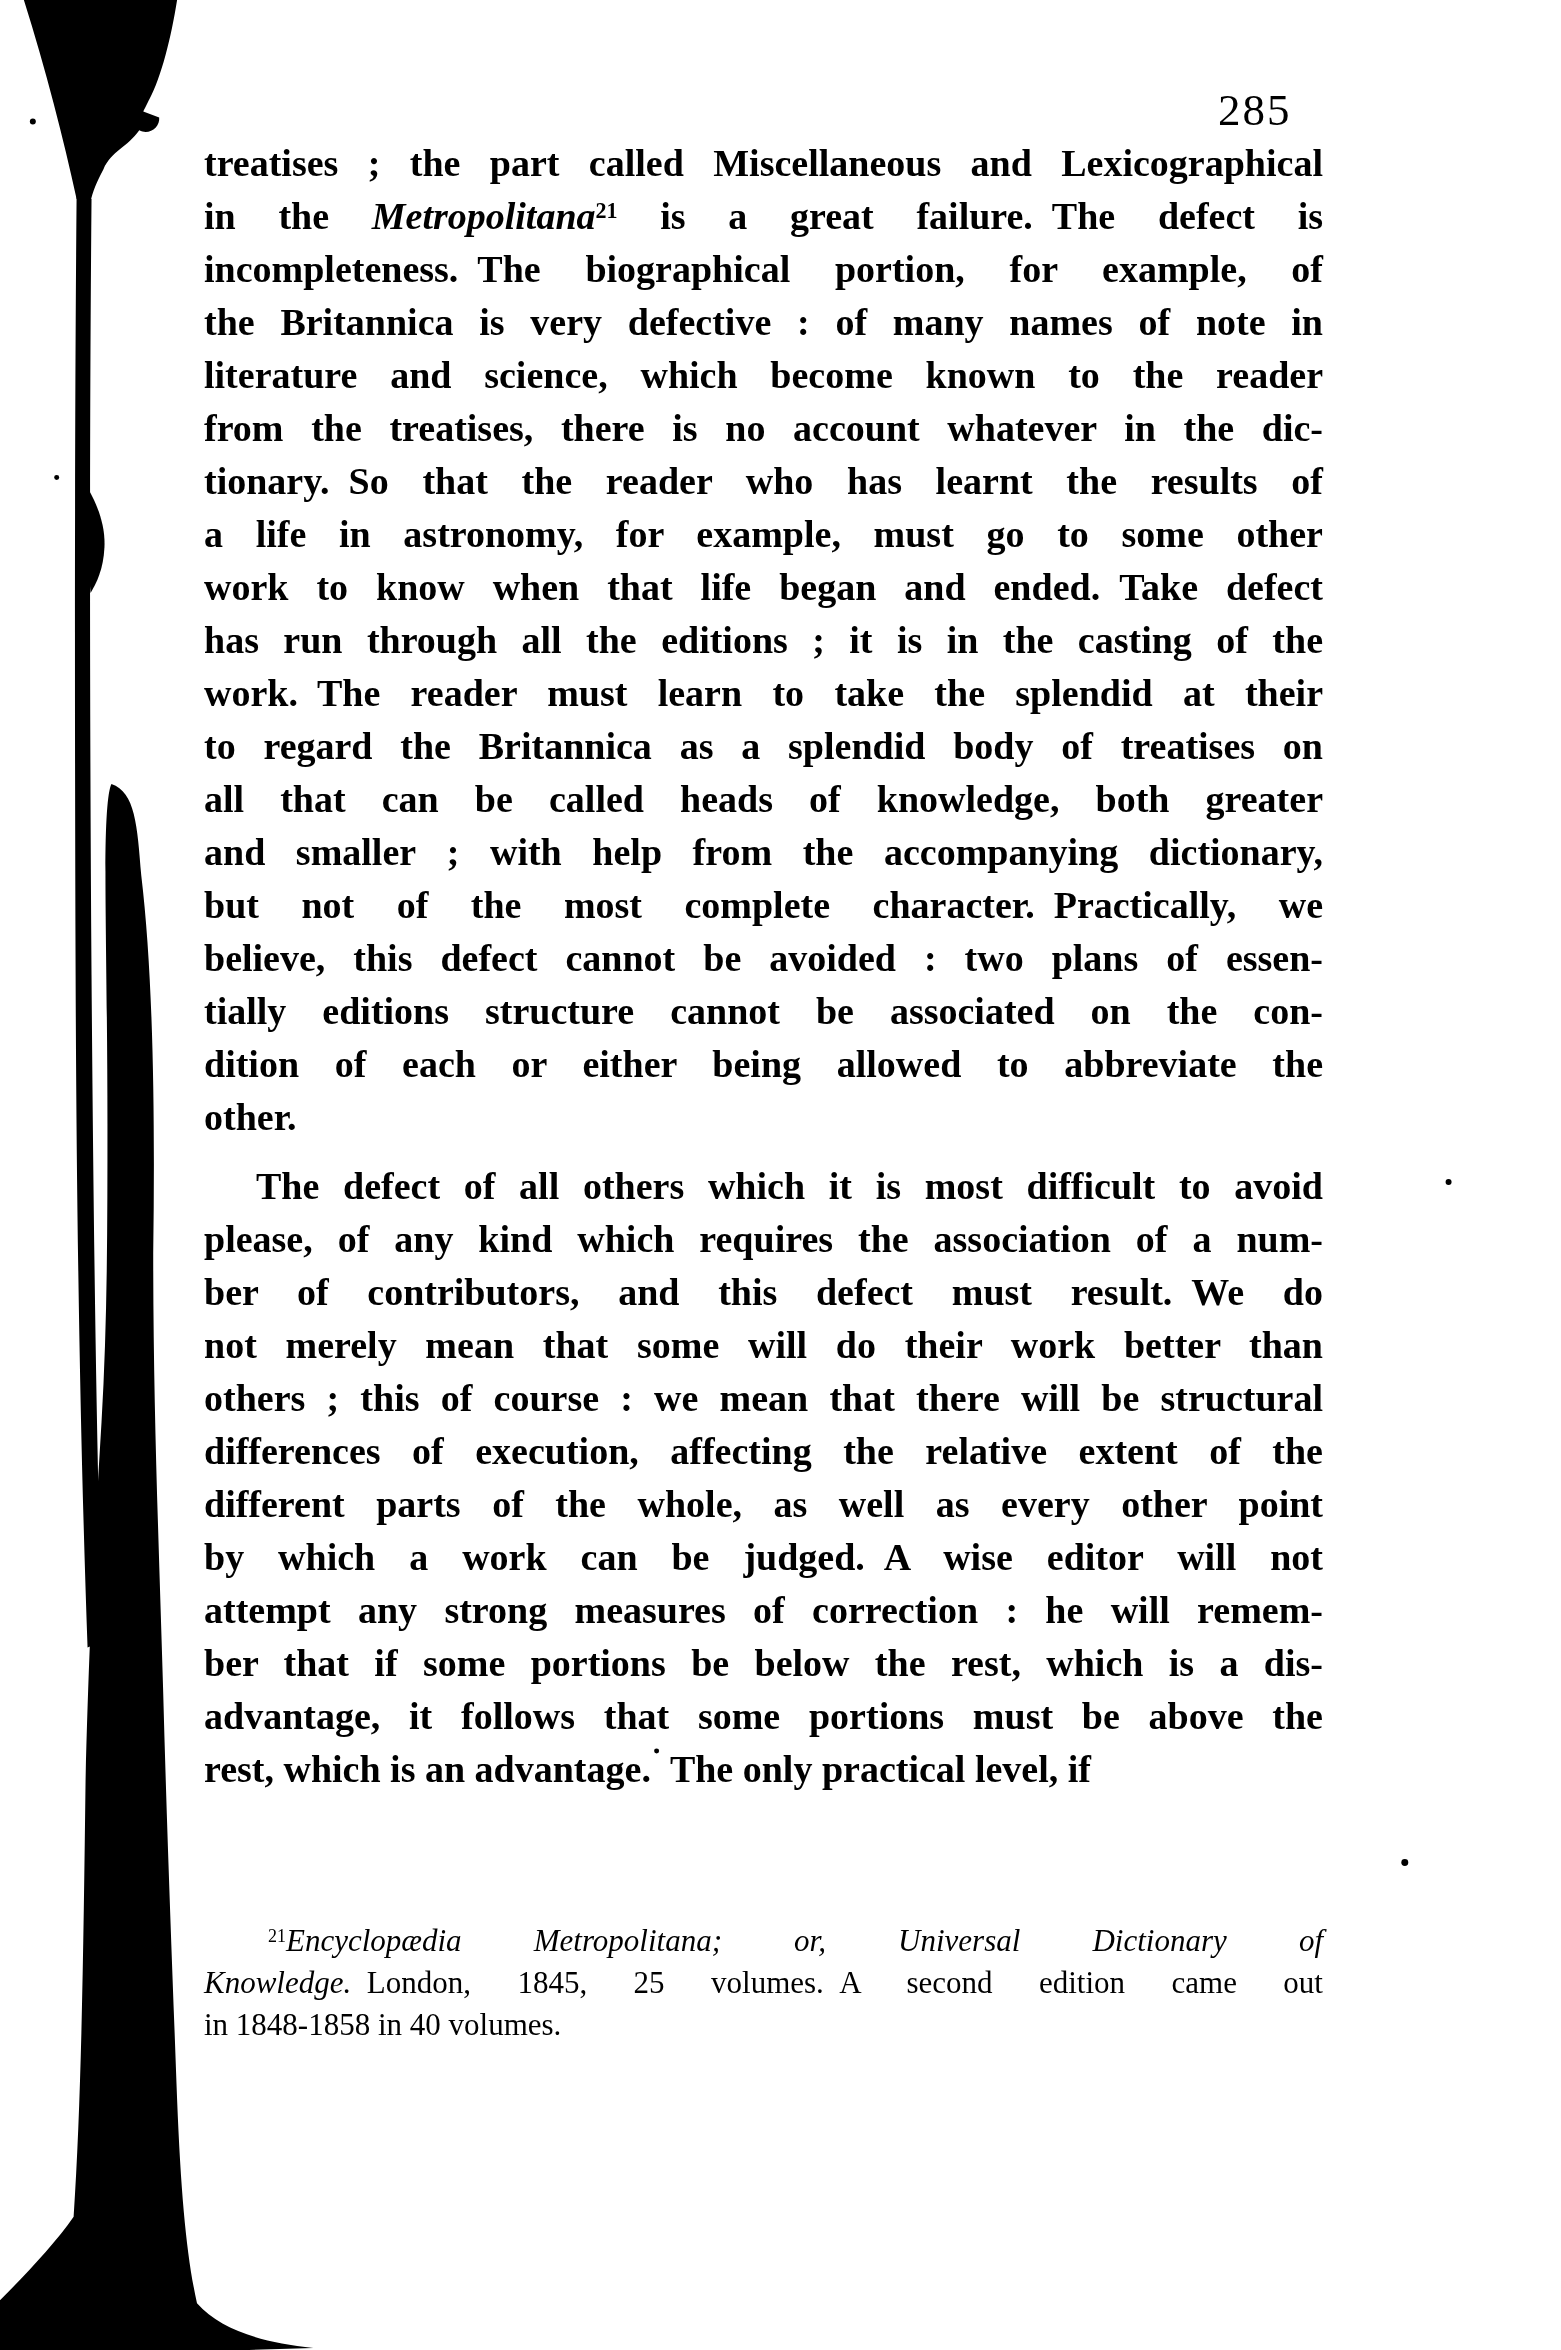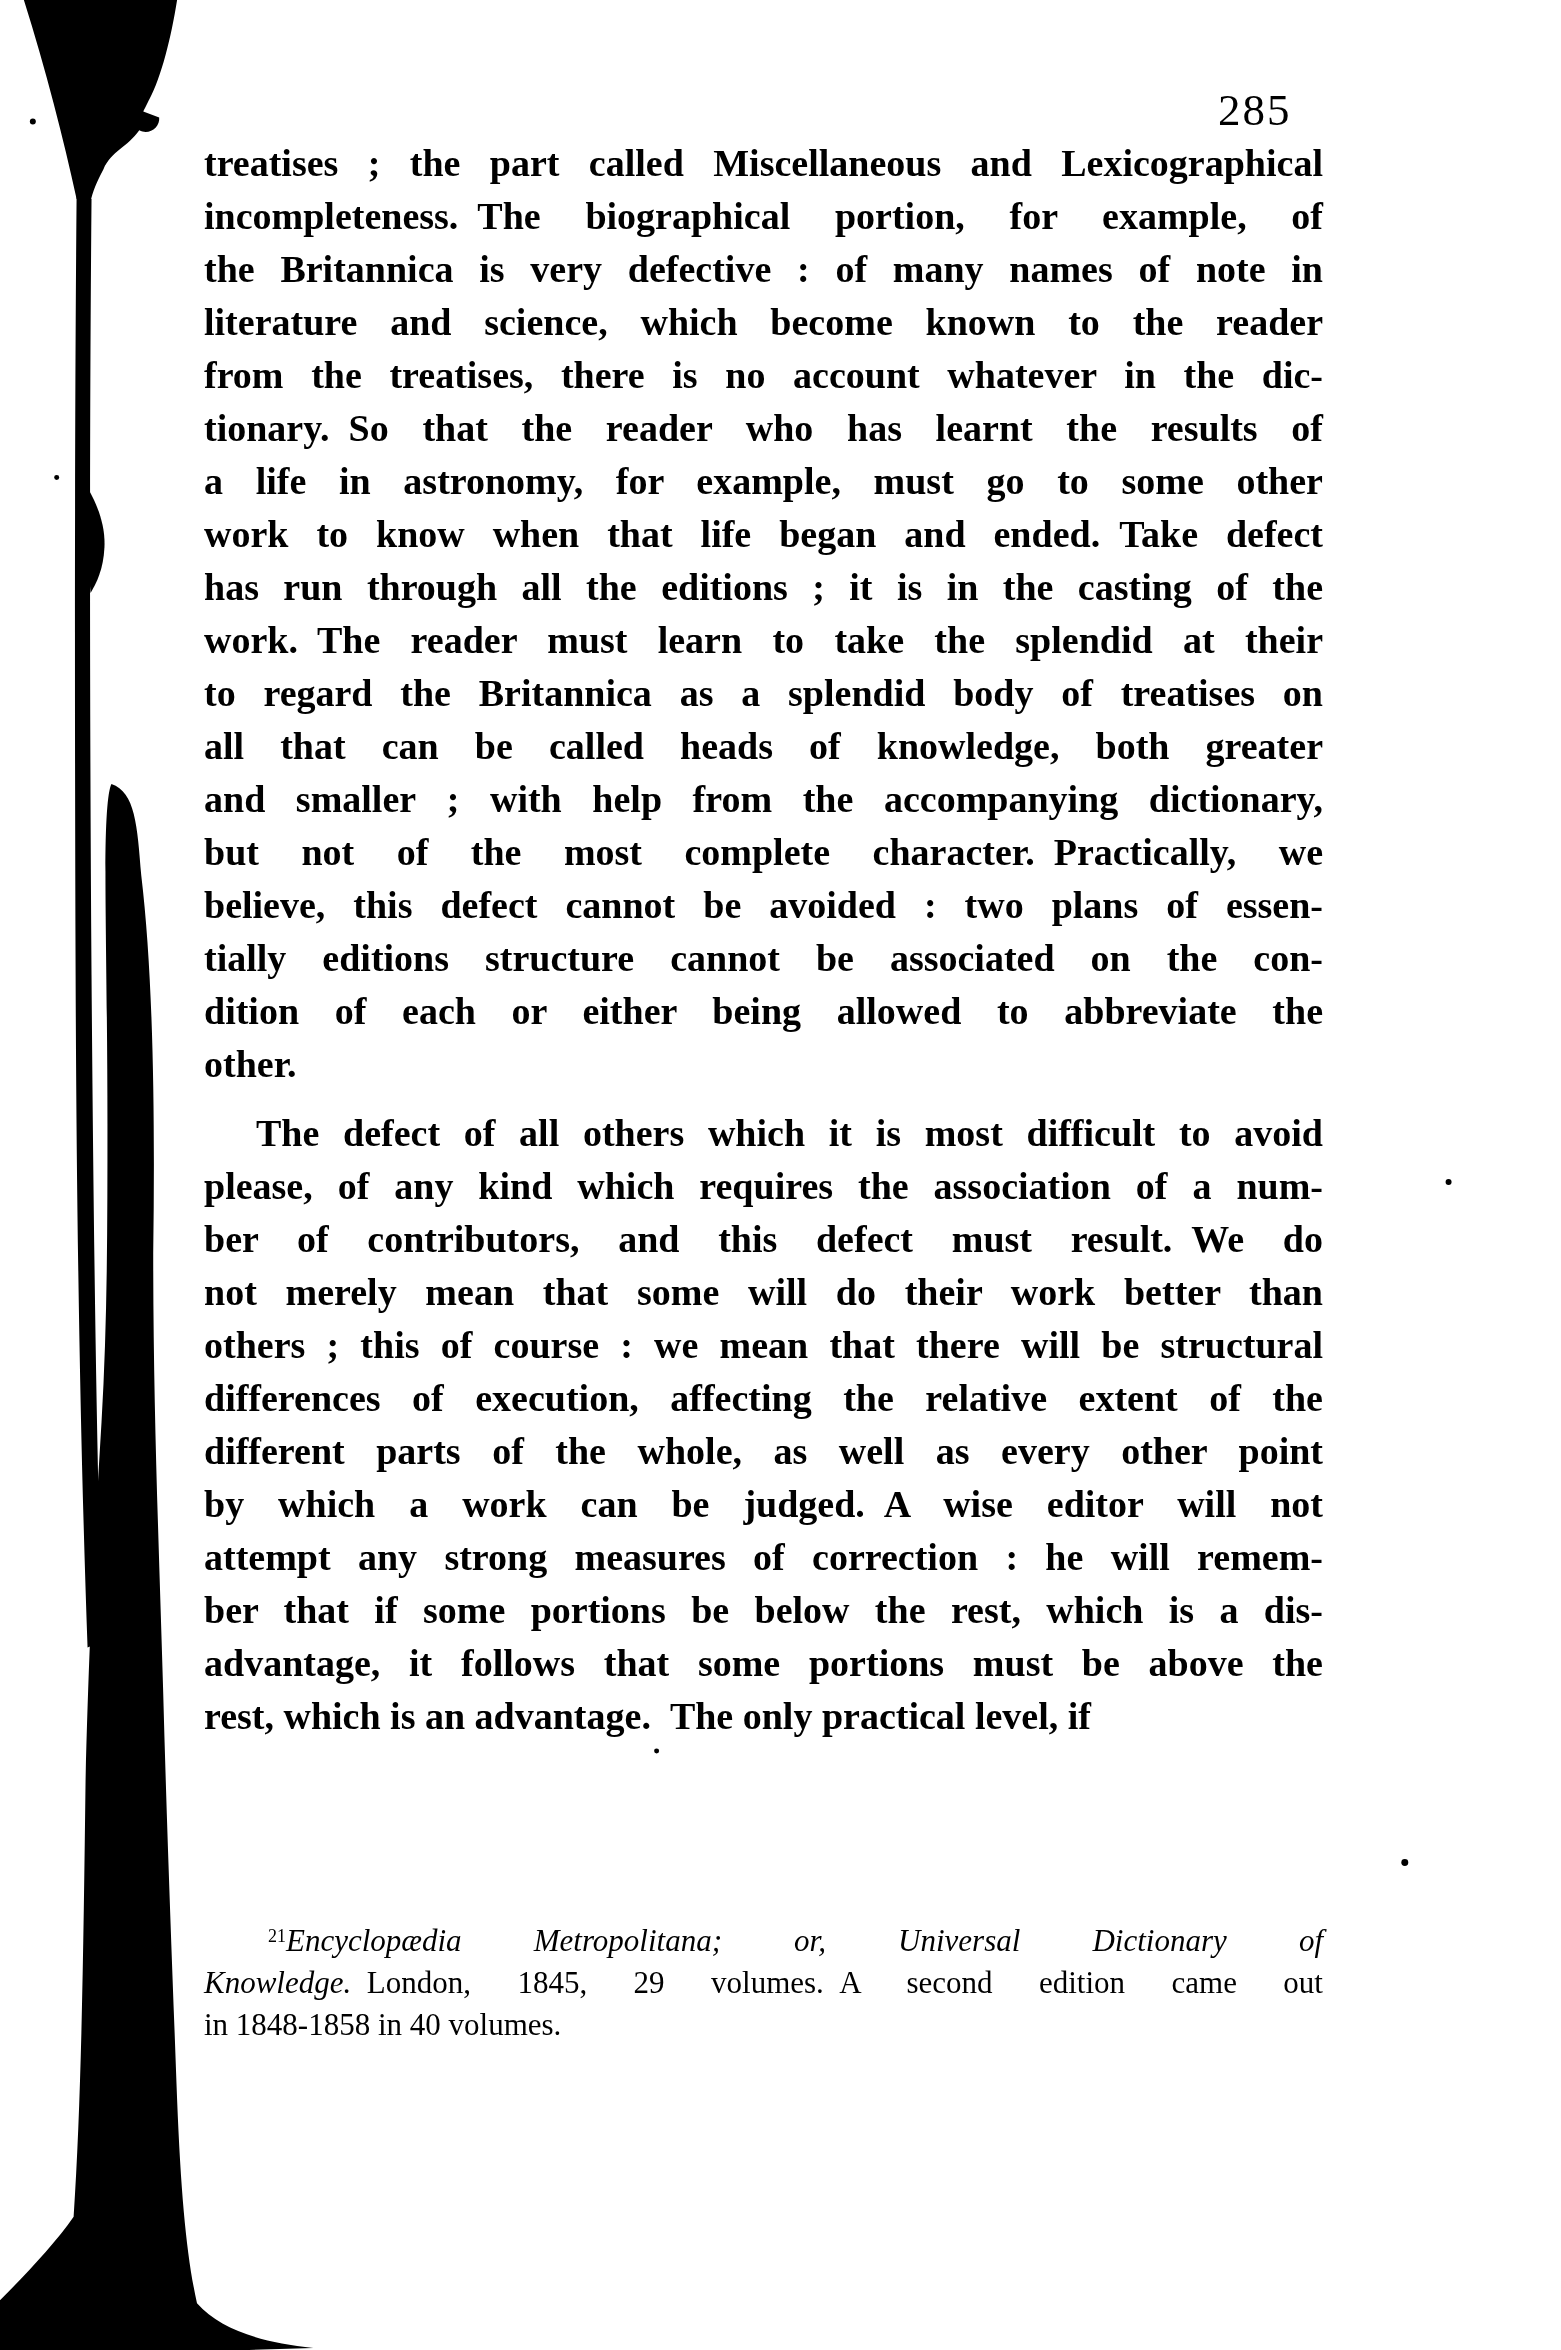--- a/index.html
+++ b/index.html
@@ -99,20 +99,21 @@
     <circle fill="#000000" cx="1412" cy="1872" r="3.5"></circle>
     <circle fill="#000000" cx="660" cy="1760" r="2.5"></circle>
   </svg>
 
   <div class="folio">285</div>
 
   <div class="body-text">
 
     <div>
       <div class="line">treatises&nbsp;; the part called Miscellaneous and Lexicographical</div>
+      <div class="line"><span>in the </span><span class="it">Metropolitana</span><span class="sup">21</span><span> is a great failure. The defect is</span></div>
       <div class="line">incompleteness. The biographical portion, for example, of</div>
       <div class="line">the Britannica is very defective&nbsp;: of many names of note in</div>
       <div class="line">literature and science, which become known to the reader</div>
       <div class="line">from the treatises, there is no account whatever in the dic-</div>
       <div class="line">tionary. So that the reader who has learnt the results of</div>
       <div class="line">a life in astronomy, for example, must go to some other</div>
       <div class="line">work to know when that life began and ended. Take defect</div>
       <div class="line">has run through all the editions&nbsp;; it is in the casting of the</div>
       <div class="line">work. The reader must learn to take the splendid at their</div>
       <div class="line">to regard the Britannica as a splendid body of treatises on</div>
@@ -137,18 +138,18 @@
       <div class="line">attempt any strong measures of correction&nbsp;: he will remem-</div>
       <div class="line">ber that if some portions be below the rest, which is a dis-</div>
       <div class="line">advantage, it follows that some portions must be above the</div>
       <div class="line last">rest, which is an advantage. The only practical level, if</div>
     </div>
 
   </div>
 
   <div class="footnote">
     <div class="fline findent"><span class="sup">21</span><span class="it">Encyclopædia Metropolitana; or, Universal Dictionary of</span></div>
-    <div class="fline"><span class="it">Knowledge.</span><span> London, 1845, 29 volumes. A second edition came out</span></div>
+    <div class="fline"><span class="it">Knowledge.</span><span> London, 1845, 25 volumes. A second edition came out</span></div>
     <div class="fline last">in 1848-1858 in 40 volumes.</div>
   </div>
 
 </div>
 
 
 </body></html>

